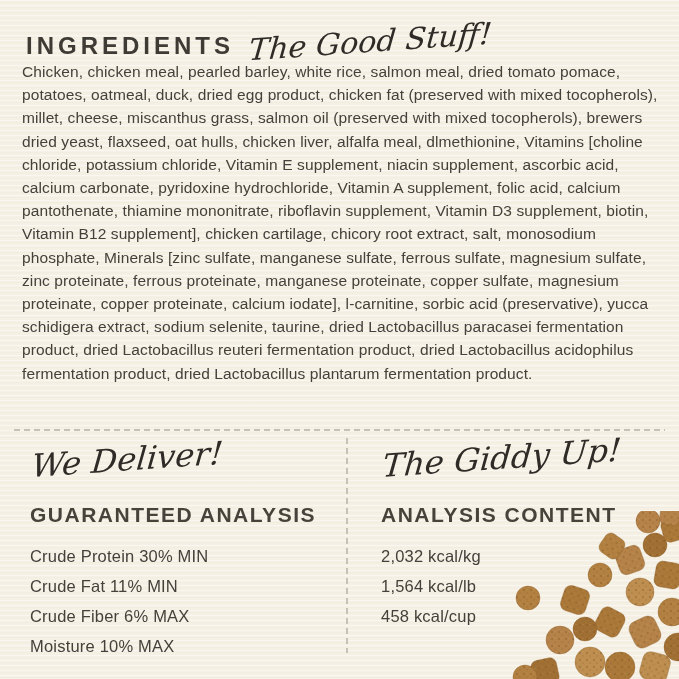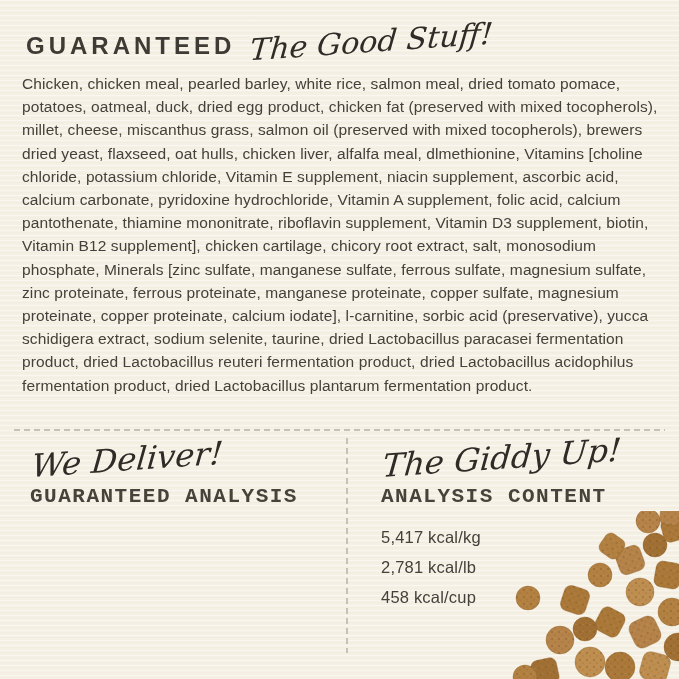--- a/index.html
+++ b/index.html
@@ -21,77 +21,83 @@
     font-size:24px; font-weight:700; letter-spacing:4px;
     color:#3e3a34; padding-top:8px;
   }
   .script {
     font-family:"DejaVu Serif", serif; font-style:italic;
     color:#2f2c27; display:inline-block;
   }
   .header .script { font-size:30px; margin-left:16px; transform:skewX(-9deg) rotate(-4deg); }
 
   .ingredients-text {
-    position:absolute; top:72px; left:22px; width:640px;
+    position:absolute; top:60px; left:22px; width:640px;
     font-size:15.5px; line-height:23.2px; letter-spacing:0.1px;
     color:#45413a;
   }
 
   .h-divider {
     position:absolute; top:429px; left:14px; width:651px; height:2px;
     background:repeating-linear-gradient(90deg,#c7c2b5 0 6px, rgba(0,0,0,0) 6px 10px);
   }
   .v-divider {
     position:absolute; top:438px; left:346px; width:2px; height:215px;
     background:repeating-linear-gradient(180deg,#c7c2b5 0 6px, rgba(0,0,0,0) 6px 10px);
   }
 
   .col { position:absolute; top:447px; }
   .col-left  { left:30px;  width:300px; }
   .col-right { left:381px; width:280px; }
   .col .script { font-size:32px; transform:skewX(-9deg) rotate(-4deg); transform-origin:left bottom; }
   .col h2 {
-    margin-top:0;
+    margin-top:18px;
     font-size:21px; font-weight:700; letter-spacing:1.5px;
-    color:#47433b; white-space:nowrap;font-family:Liberation Mono, monospace;
+    color:#47433b; white-space:nowrap;
   }
   .spec-list { list-style:none; margin-top:14px; }
   .spec-list li {
     height:30px; display:flex; align-items:center;
     font-size:16.5px; color:#45413a; letter-spacing:0.2px;
   }
 
   .kibble { position:absolute; right:0; bottom:0; width:192px; height:168px; }
 </style>
 </head>
 <body>
 
 <div class="page">
 
   <div class="header">
-    <h1 class="title-main">GUARANTEED</h1>
+    <h1 class="title-main">INGREDIENTS</h1>
     <span class="script">The Good Stuff!</span>
   </div>
 
   <p class="ingredients-text">Chicken, chicken meal, pearled barley, white rice, salmon meal, dried tomato pomace, potatoes, oatmeal, duck, dried egg product, chicken fat (preserved with mixed tocopherols), millet, cheese, miscanthus grass, salmon oil (preserved with mixed tocopherols), brewers dried yeast, flaxseed, oat hulls, chicken liver, alfalfa meal, dlmethionine, Vitamins [choline chloride, potassium chloride, Vitamin E supplement, niacin supplement, ascorbic acid, calcium carbonate, pyridoxine hydrochloride, Vitamin A supplement, folic acid, calcium pantothenate, thiamine mononitrate, riboflavin supplement, Vitamin D3 supplement, biotin, Vitamin B12 supplement], chicken cartilage, chicory root extract, salt, monosodium phosphate, Minerals [zinc sulfate, manganese sulfate, ferrous sulfate, magnesium sulfate, zinc proteinate, ferrous proteinate, manganese proteinate, copper sulfate, magnesium proteinate, copper proteinate, calcium iodate], l-carnitine, sorbic acid (preservative), yucca schidigera extract, sodium selenite, taurine, dried Lactobacillus paracasei fermentation product, dried Lactobacillus reuteri fermentation product, dried Lactobacillus acidophilus fermentation product, dried Lactobacillus plantarum fermentation product.</p>
 
   <div class="h-divider"></div>
   <div class="v-divider"></div>
 
   <section class="col col-left">
     <span class="script">We Deliver!</span>
     <h2>GUARANTEED ANALYSIS</h2>
+    <ul class="spec-list">
+      <li>Crude Protein 30% MIN</li>
+      <li>Crude Fat 11% MIN</li>
+      <li>Crude Fiber 6% MAX</li>
+      <li>Moisture 10% MAX</li>
+    </ul>
   </section>
 
   <section class="col col-right">
     <span class="script">The Giddy Up!</span>
     <h2>ANALYSIS CONTENT</h2>
     <ul class="spec-list">
-      <li>5,417 kcal/kg</li>
-      <li>2,781 kcal/lb</li>
+      <li>2,032 kcal/kg</li>
+      <li>1,564 kcal/lb</li>
       <li>458 kcal/cup</li>
     </ul>
   </section>
 
   <svg class="kibble" viewBox="0 0 192 168" xmlns="http://www.w3.org/2000/svg" aria-hidden="true">
     <defs>
       <pattern id="sp" width="7" height="7" patternUnits="userSpaceOnUse">
         <circle cx="2" cy="2" r="1" fill="#7a5222" opacity="0.45"></circle>
         <circle cx="5" cy="5" r="0.8" fill="#8a5f2a" opacity="0.4"></circle>
         <circle cx="5" cy="1.5" r="0.6" fill="#c9a064" opacity="0.5"></circle>

